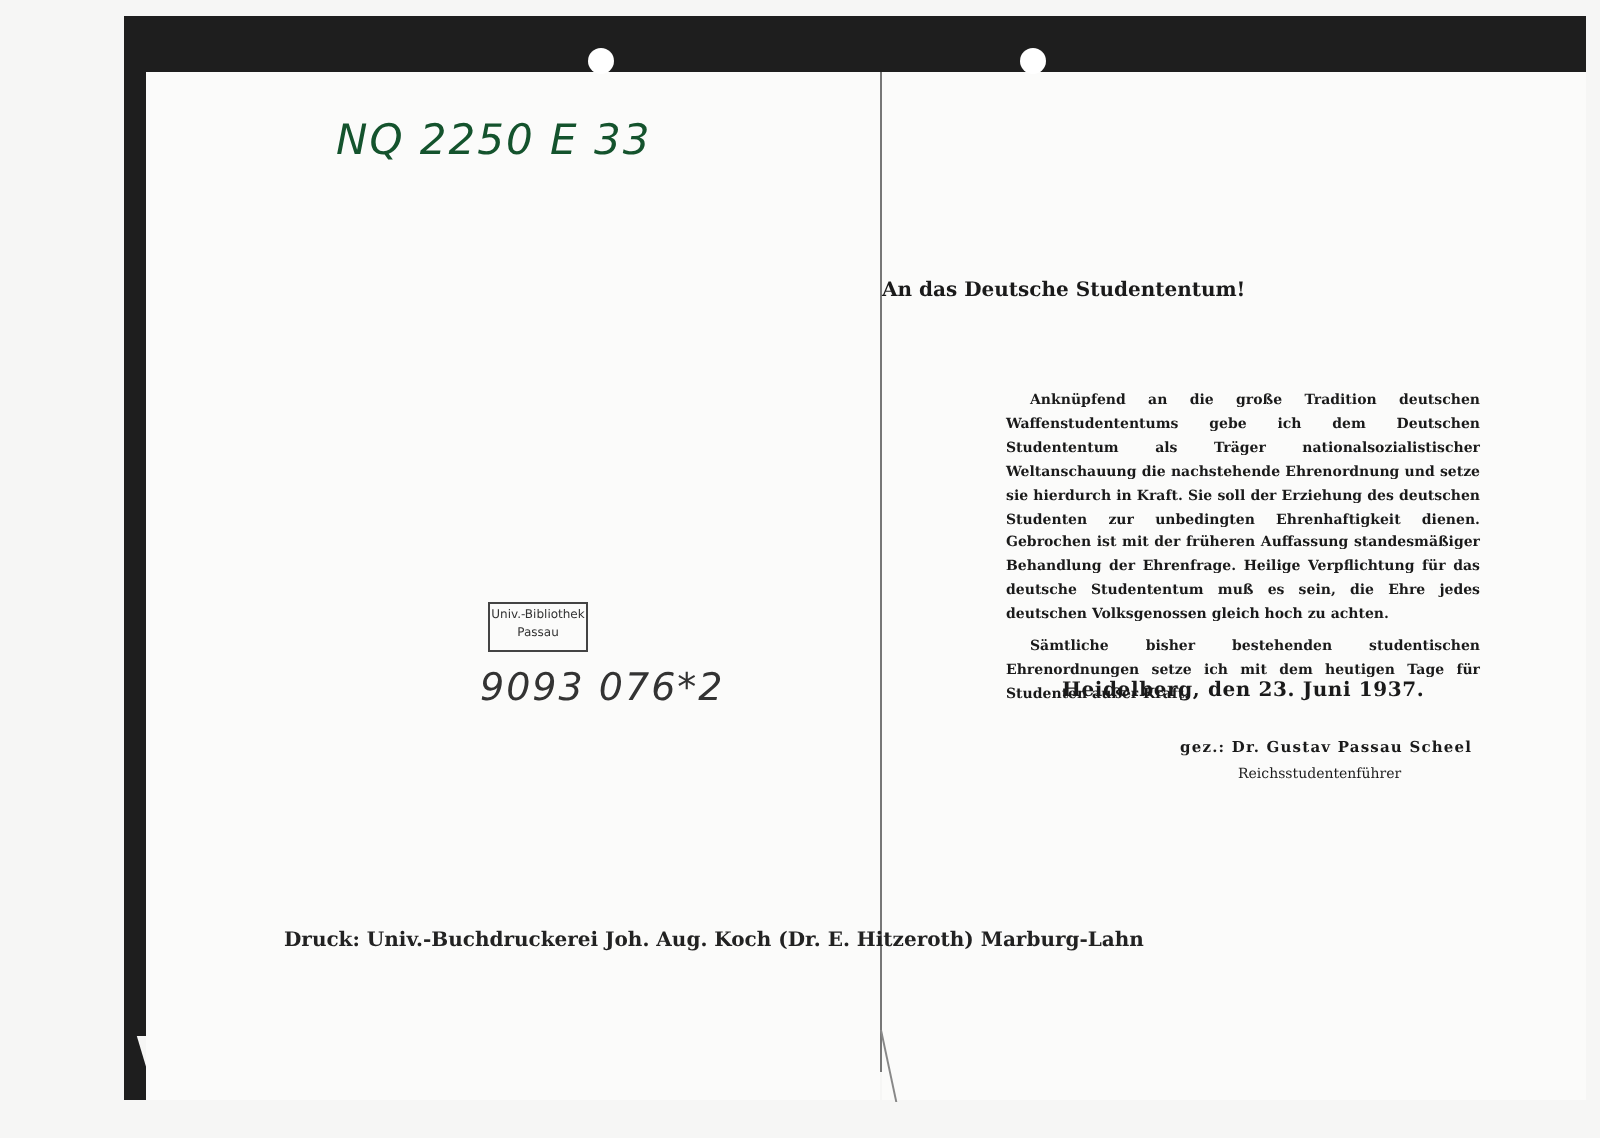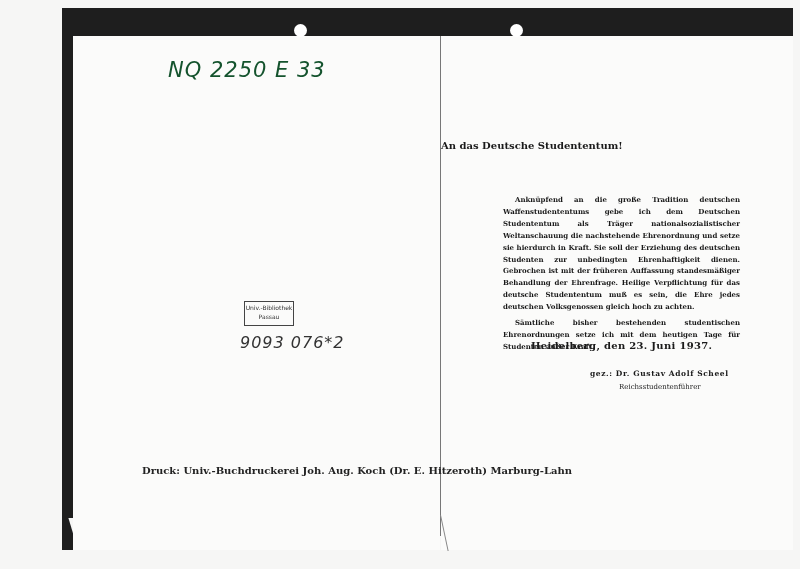--- a/index.html
+++ b/index.html
@@ -49,21 +49,21 @@
       letter-spacing: 1px; color: #14532d; font-weight: 300;
     }
     .stamp {
       position: absolute; left: 244px; top: 301px; width: 48px; height: 22px;
       border: 1px solid #444; font-family: "DejaVu Sans", sans-serif;
       font-size: 6px; text-align: center; line-height: 9px; color: #333;
       padding-top: 1px;
     }
     .inventory-number {
       position: absolute; left: 240px; top: 333px;
-      font-family: "DejaVu Sans", sans-serif; font-size: 16px; font-style: italic;
+      font-family: "DejaVu Sans", sans-serif; font-size: 19px; font-style: italic;
       letter-spacing: 1px; color: #333; font-weight: 300;
     }
     .printer-line {
       position: absolute; left: 142px; top: 465px; width: 260px;
       font-size: 10px; color: #222; white-space: nowrap; font-weight: bold;
     }
 
     .heading {
       position: absolute; left: 441px; width: 352px; top: 140px;
       text-align: left; font-size: 10px; font-weight: bold;
@@ -113,14 +113,14 @@
 <div class="printer-line">Druck: Univ.-Buchdruckerei Joh. Aug. Koch (Dr. E. Hitzeroth) Marburg-Lahn</div>
 
 <div class="heading">An das Deutsche Studententum!</div>
 
 <div class="body-text">
   <p>Anknüpfend an die große Tradition deutschen Waffenstudententums gebe ich dem Deutschen Studententum als Träger nationalsozialistischer Weltanschauung die nachstehende Ehrenordnung und setze sie hierdurch in Kraft. Sie soll der Erziehung des deutschen Studenten zur unbedingten Ehrenhaftigkeit dienen. Gebrochen ist mit der früheren Auffassung standesmäßiger Behandlung der Ehrenfrage. Heilige Verpflichtung für das deutsche Studententum muß es sein, die Ehre jedes deutschen Volksgenossen gleich hoch zu achten.</p>
   <p>Sämtliche bisher bestehenden studentischen Ehrenordnungen setze ich mit dem heutigen Tage für Studenten außer Kraft.</p>
 </div>
 
 <div class="dateline">Heidelberg, den 23. Juni 1937.</div>
-<div class="signature">gez.: Dr. Gustav Adolf Scheel</div>
+<div class="signature">gez.: Dr. Gustav Passau Scheel</div>
 <div class="signature-title">Reichsstudentenführer</div>
 
 </body></html>

